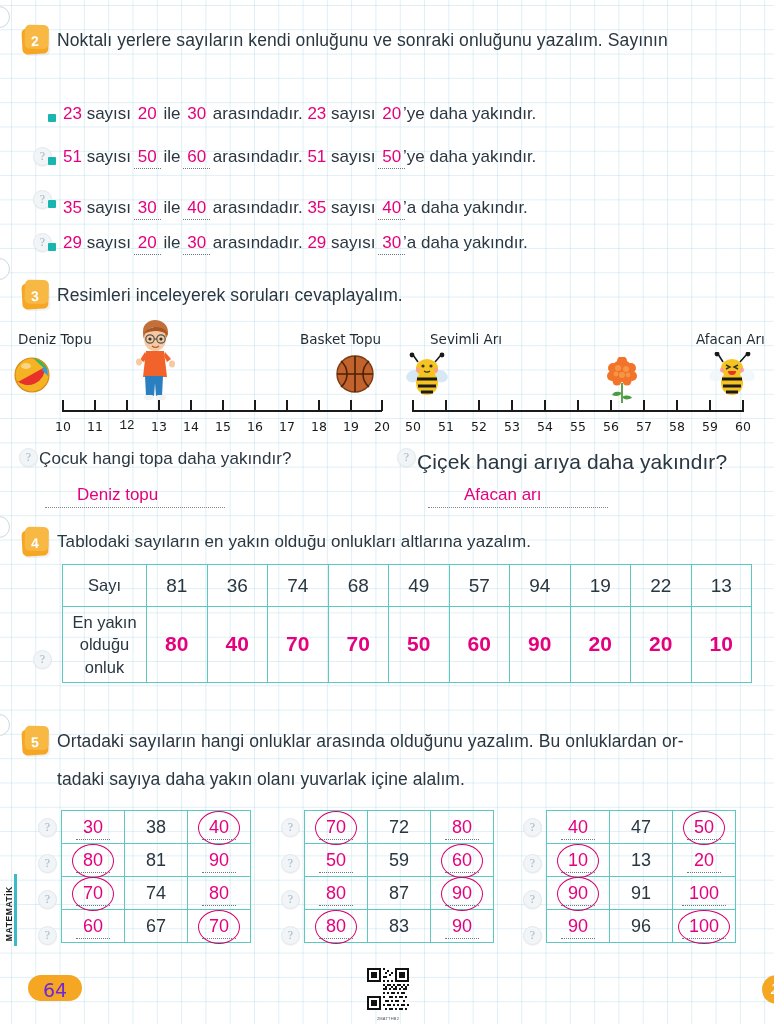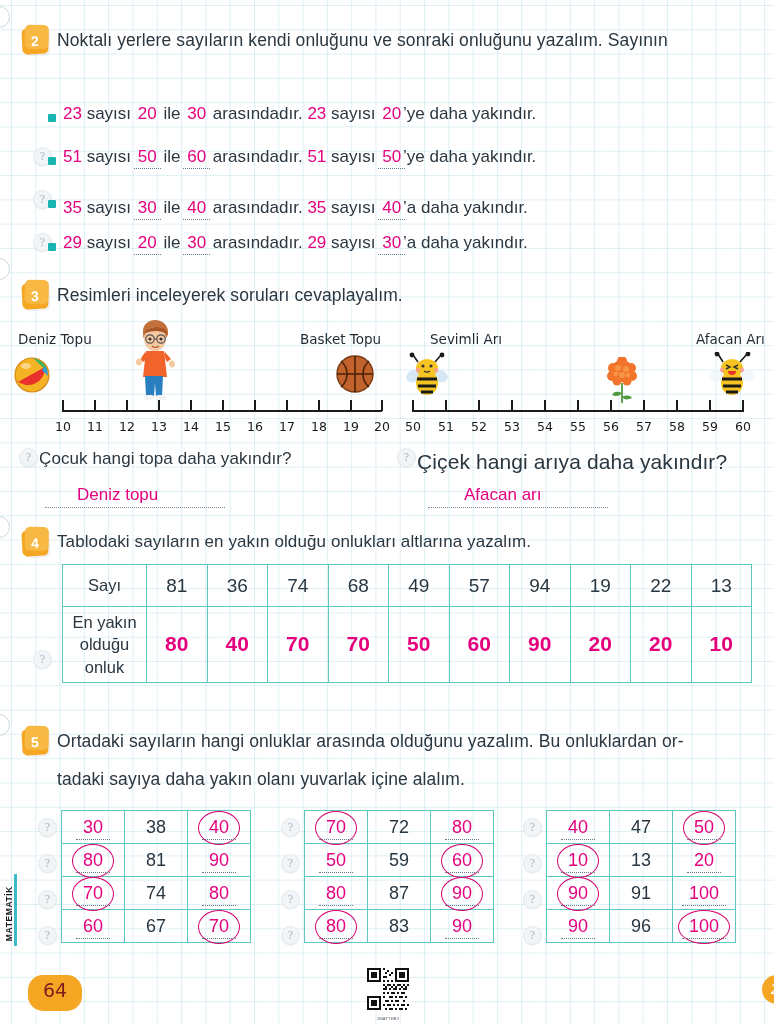--- a/index.html
+++ b/index.html
@@ -147,22 +147,22 @@
   }
   .cellval.circled::before {
     content: ""; position: absolute;
     left: -11px; right: -11px; top: -6px; bottom: -7px;
     border: 1.6px solid #d6006e; border-radius: 50%;
     z-index: 1;
   }
   
   #pagenum {
     position: absolute; left: 28px; top: 975px;
-    width: 54px; height: 36px; border-radius: 15px;
-    background: #f5a623; color: #7f1d1d;
+    width: 54px; height: 26px; border-radius: 15px;
+    background: #f5a623; color: #6d28d9;
     font-size: 19px; text-align: center; line-height: 30px;
     font-family: "DejaVu Sans", sans-serif;
   }
   #qr { position: absolute; left: 367px; top: 968px; }
   #qr .code { width: 42px; height: 42px; }
   #qr .cap {
     font-size: 4px; color: #4a5560; text-align: center;
     margin-top: 2px; letter-spacing: .2px;
   }
   #gradebadge { position: absolute; right: 12px; top: 975px; height: 28px; }
@@ -298,21 +298,21 @@
   <div class="nl-tick" style="left:190px; top:400px;"></div>
   <div class="nl-tick" style="left:222px; top:400px;"></div>
   <div class="nl-tick" style="left:254px; top:400px;"></div>
   <div class="nl-tick" style="left:286px; top:400px;"></div>
   <div class="nl-tick" style="left:318px; top:400px;"></div>
   <div class="nl-tick" style="left:350px; top:400px;"></div>
   <div class="nl-tick" style="left:381px; top:400px;"></div>
 
   <div class="nl-tnum" style="left:51px;  top:419px;">10</div>
   <div class="nl-tnum" style="left:83px;  top:419px;">11</div>
-  <div class="nl-tnum" style="left:115px; top:419px;">12</div>
+  <div class="nl-tnum" style="left:115px; top:419px;font-family:Liberation Mono, monospace;">12</div>
   <div class="nl-tnum" style="left:147px; top:419px;">13</div>
   <div class="nl-tnum" style="left:179px; top:419px;">14</div>
   <div class="nl-tnum" style="left:211px; top:419px;">15</div>
   <div class="nl-tnum" style="left:243px; top:419px;">16</div>
   <div class="nl-tnum" style="left:275px; top:419px;">17</div>
   <div class="nl-tnum" style="left:307px; top:419px;">18</div>
   <div class="nl-tnum" style="left:339px; top:419px;">19</div>
   <div class="nl-tnum" style="left:370px; top:419px;">20</div>
 
   <div class="nl-label" style="left:394px; top:331px;margin-left:36px;">Sevimli Arı</div>

